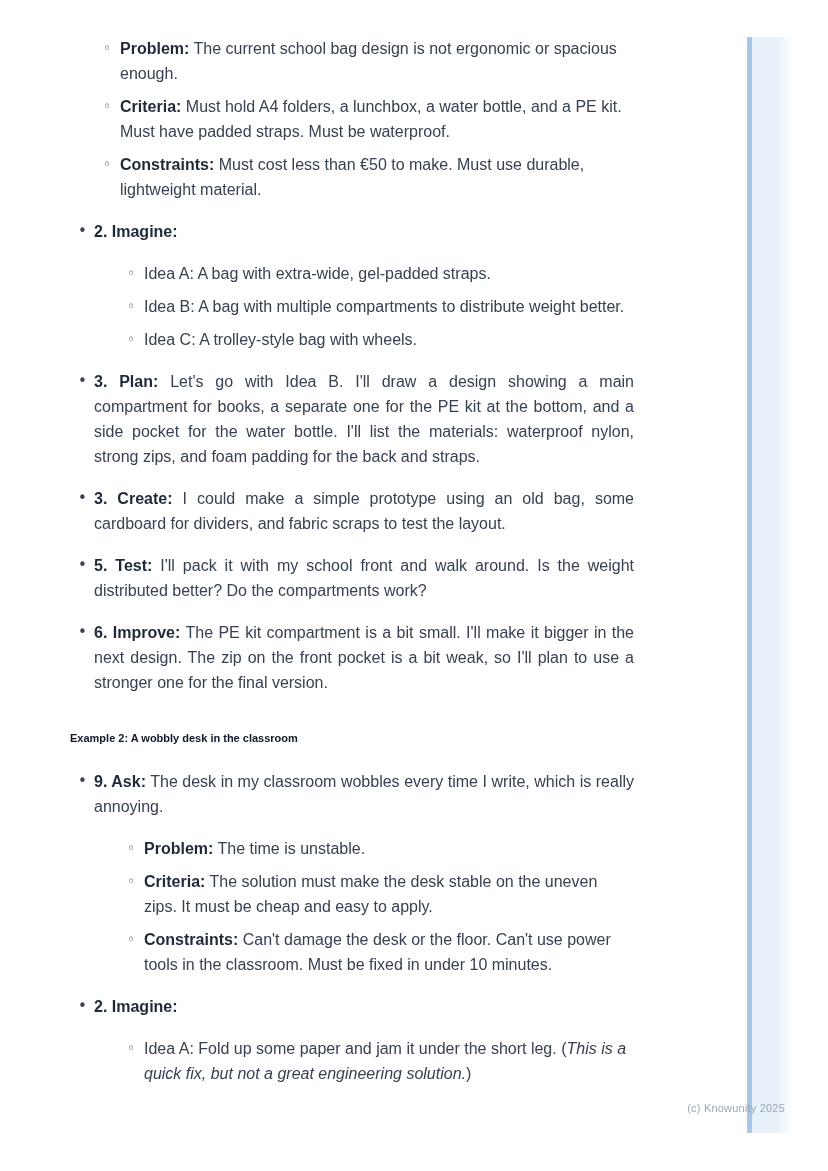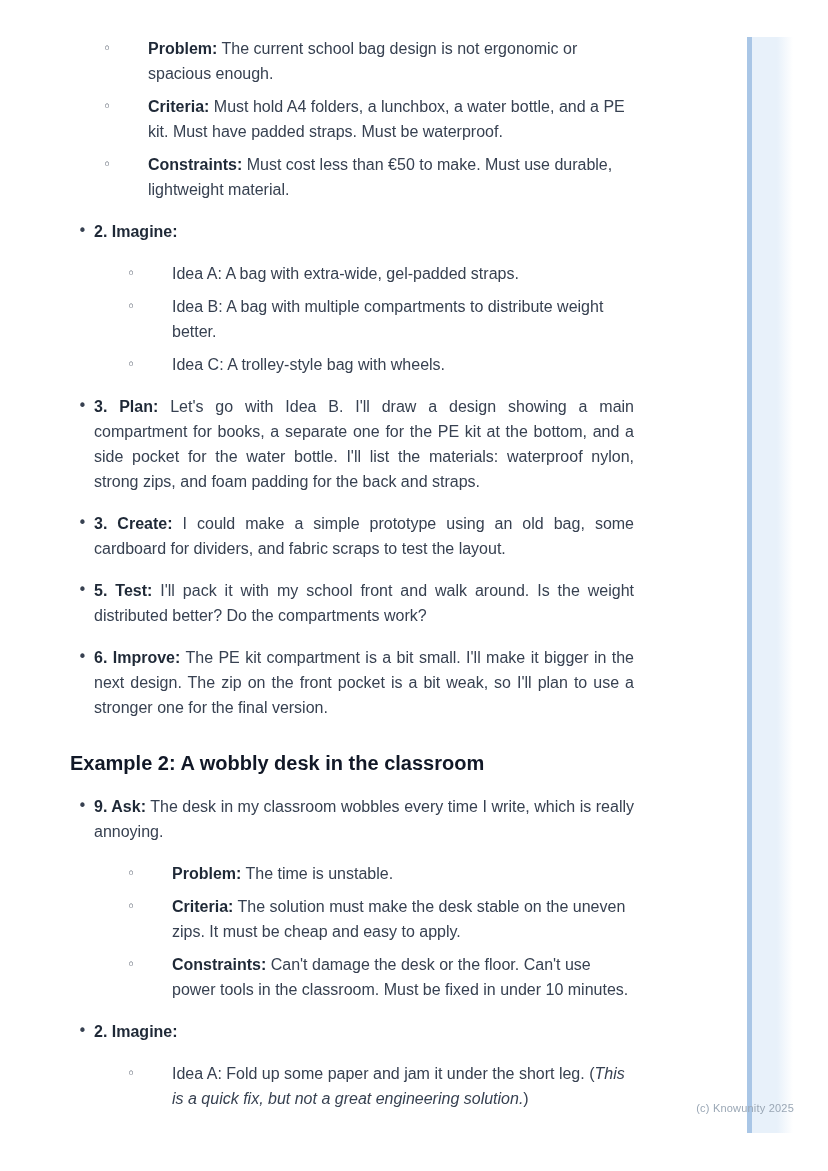--- a/index.html
+++ b/index.html
@@ -29,52 +29,52 @@
   .l1 > li { margin-bottom: 17px; }
   .l1 > li > .marker { flex: 0 0 24px; padding-left: 8px; box-sizing: border-box; }
   .l1 > li > .body { flex: 1 1 auto; text-align: justify; }
 
   
   .l2 { margin-left: 24px; margin-top: 17px; }
   .l2.orphan { margin-top: 0; margin-bottom: 17px; }
   .l2 > li { margin-bottom: 8px; }
   .l2 > li:last-child { margin-bottom: 0; }
   .l2 > li > .marker { flex: 0 0 26px; padding-left: 9px; box-sizing: border-box; }
-  .l2 > li > .body { flex: 1 1 auto; text-align: left; margin-left: 28px; }
+  .l2 > li > .body { flex: 1 1 auto; text-align: left; }
 
   .marker {
     font-family: "DejaVu Sans", "Liberation Sans", sans-serif;
     font-size: 15px; line-height: 25px; color: #374151;
     user-select: none;
   }
   .l2 .marker { font-size: 14px; }
 
   strong.label { font-weight: 700; color: #1f2937; }
   .body em { font-style: italic; }
 
   h3.example-heading {
     margin: 0 0 18px 0;
     padding-top: 14px;
-    font-size: 20px; line-height: 25px;
+    font-size: 11px; line-height: 25px;
     font-weight: 700; color: #111827;
   }
 
   .side-panel {
     position: absolute;
     left: 747px; top: 37px;
     width: 46px; height: 1096px;
     background: linear-gradient(90deg,
       #a9c6e6 0px, #a9c6e6 5px,
       #e8f1fa 5px, #e8f1fa 30px,
       rgba(232,241,250,0) 46px);
   }
 
   .footer {
     position: absolute;
-    right: 34px; top: 1101px;
+    right: 43px; top: 1101px;
     font-size: 11px; line-height: 15px;
     color: #9aa7b5;
     letter-spacing: 0.2px;
     z-index: 2;
   }
 </style>
 </head>
 <body>
 
 <div class="page">

